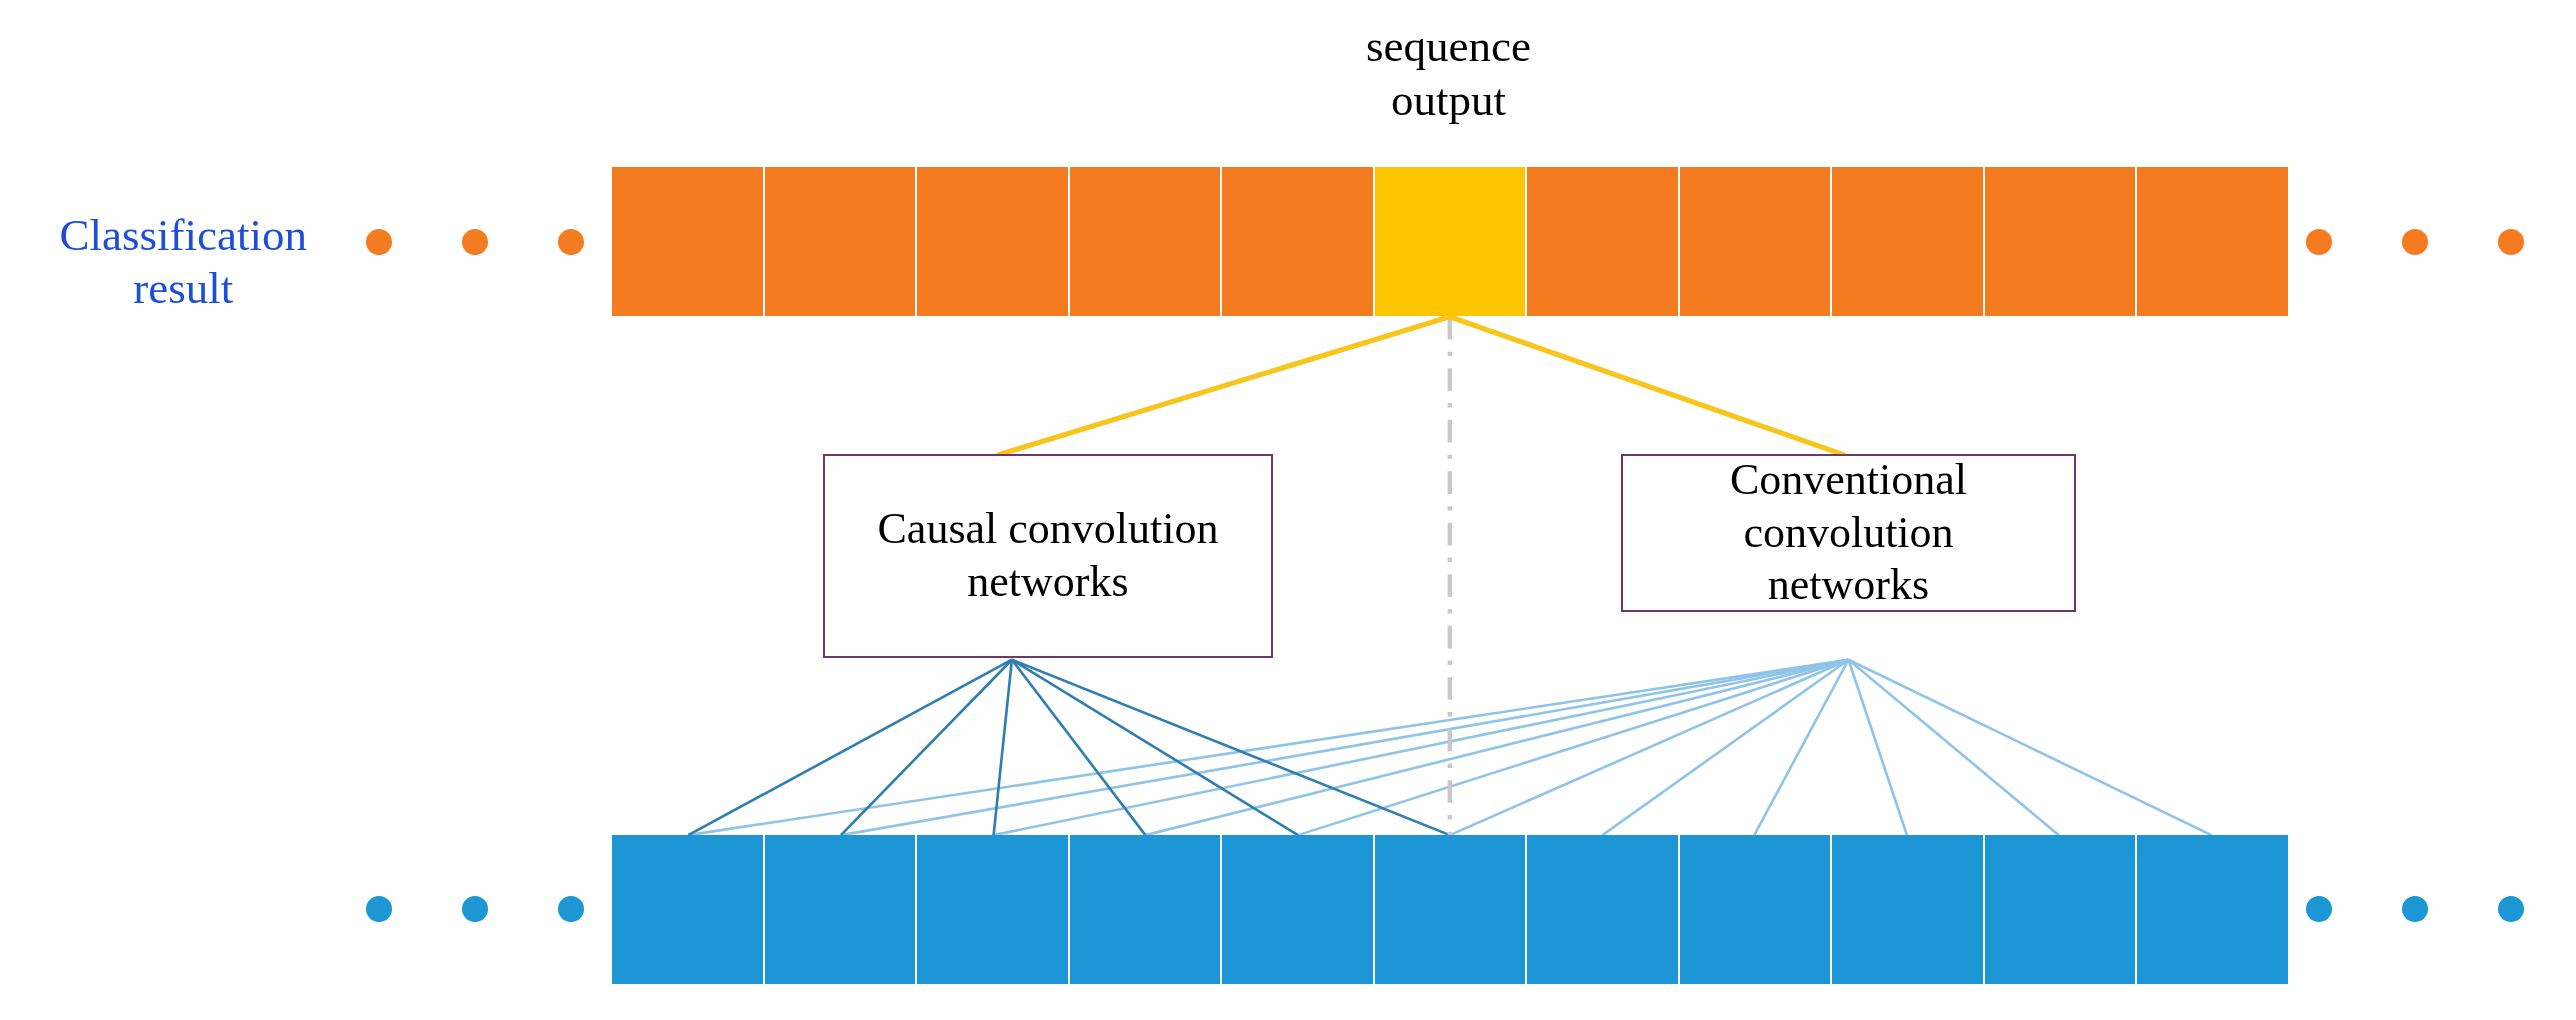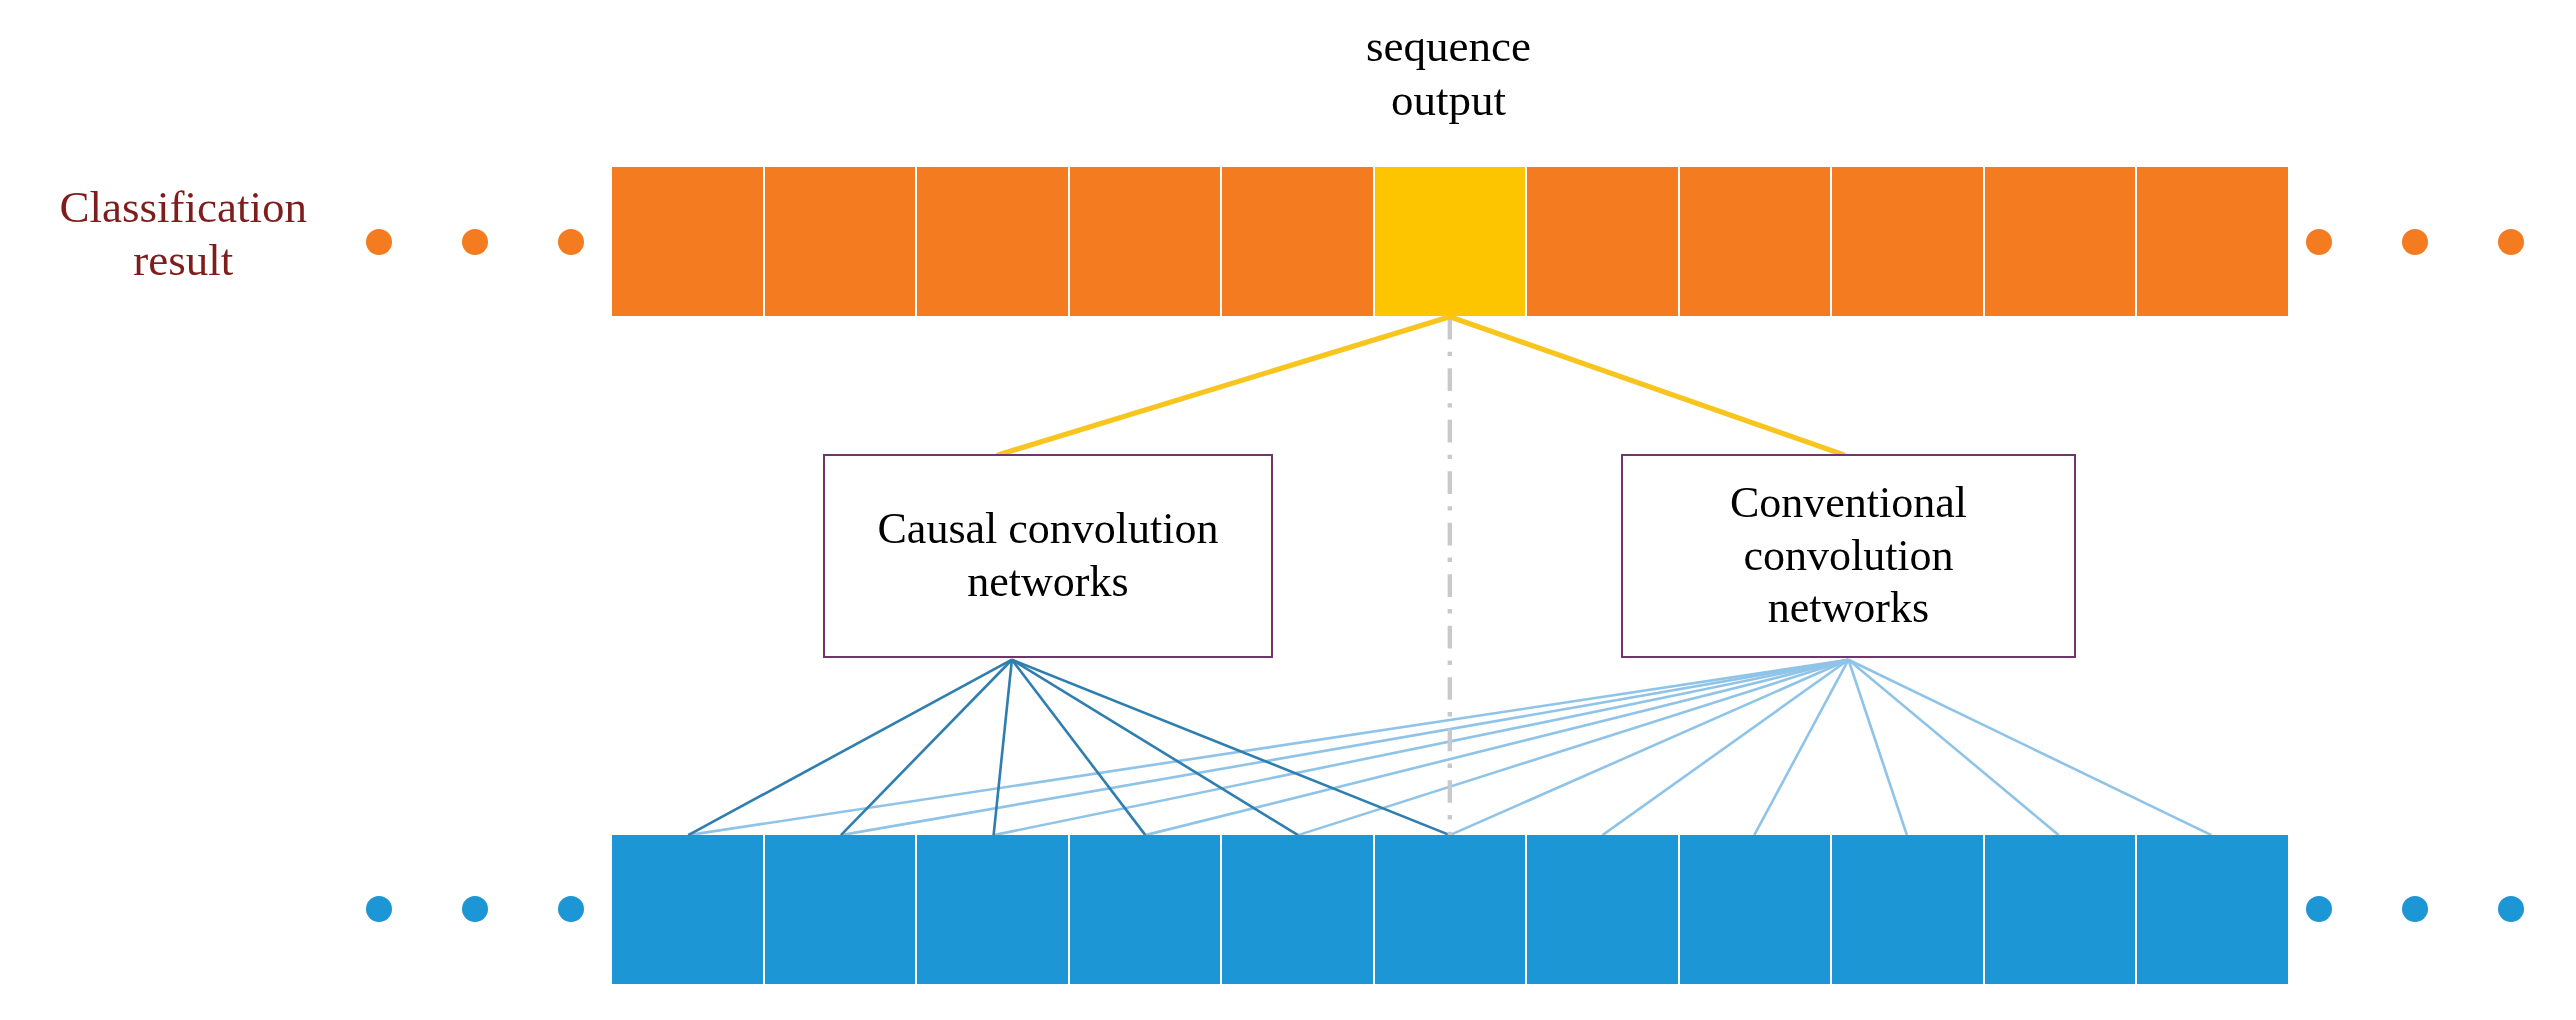--- a/index.html
+++ b/index.html
@@ -25,23 +25,24 @@
     top: 0;
     width: 2576px;
     height: 1021px;
     pointer-events: none;
   }
   .row-label {
     position: absolute;
     text-align: center;
     font-size: 45px;
     line-height: 1.18;
-    color: #7f1d1d;
+    color: #1d4ed8;
     white-space: pre-line;
     font-family: "Liberation Serif", "DejaVu Serif", serif;
+    margin-top: 28px;
   }
   #label-classification { left: 8.7px;  top: 181px;  width: 349px; }
   #label-feature        { left: 26px;  top: 864px;  width: 331px; }
 
   #current-output-label {
     position: absolute;
     left: 1274px;
     top: 19px;
     width: 349px;
     text-align: center;
@@ -118,21 +119,21 @@
     left: 787px;
     top: 454px;
     width: 450px;
     height: 204px;
     margin-left: 36px;
   }
   #box-conventional {
     left: 1621px;
     top: 454px;
     width: 455px;
-    height: 204px;
+    height: 158px;
   }
 </style>
 </head>
 <body>
 
 <div id="stage">
 
   <svg id="wires" viewBox="0 0 2953 1170" preserveAspectRatio="none">
 
     <g stroke="#8FC4E8" stroke-width="3" fill="none">

